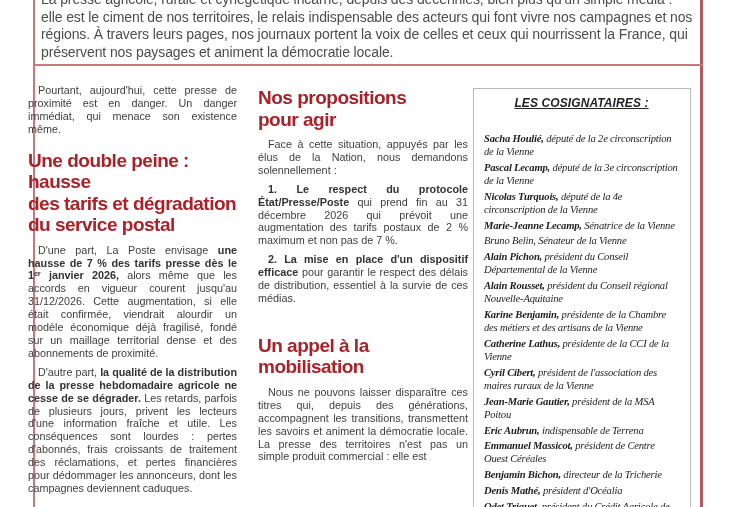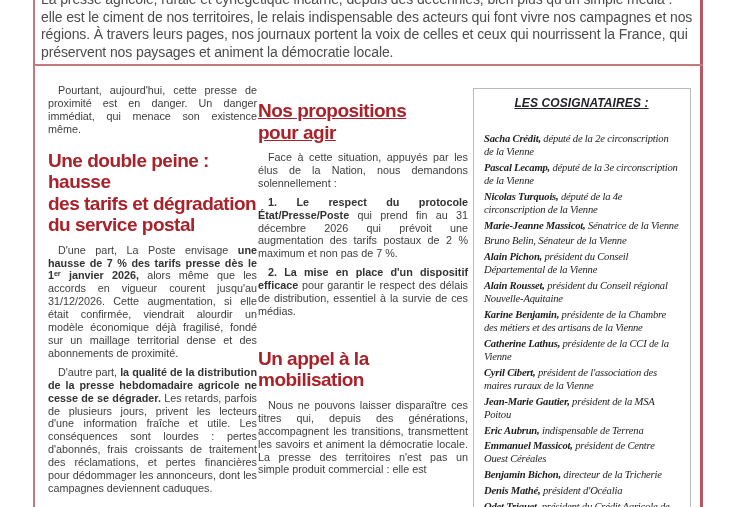--- a/index.html
+++ b/index.html
@@ -25,33 +25,33 @@
 
   
   .banner{position:absolute;top:0;left:41px;width:652px;height:63px;overflow:hidden;}
   .banner p{
     margin:-9px 0 0;font-size:14px;line-height:17.6px;letter-spacing:-0.1px;
     color:var(--banner-ink);text-align:left;
   }
 
   
   .col{position:absolute;top:84px;}
-  .col1{left:48px;width:209px;}
+  .col1{left:28px;width:209px;}
   .col2{left:258px;width:210px;}
 
   p.body{
     margin:0 0 6px;font-size:10.8px;line-height:12.9px;color:var(--body-ink);
     text-align:justify;text-indent:10px;
   }
   p.body .b{font-weight:bold;color:#333;}
   h2.red{
     margin:14px 0 8px;font-size:19px;line-height:21.5px;font-weight:bold;
     color:var(--red);letter-spacing:-0.5px;white-space:pre-line;
   }
-  .col2 h2.red.first{margin-top:16px;text-decoration:underline;}
+  .col2 h2.red.first{margin-top:3px;}
   .col2 h2.red.second{margin-top:30px;}
 
   
   .cosig{
     position:absolute;left:473px;top:88px;width:218px;height:440px;
     border:1px solid var(--box-border);padding:7px 11px 0 10px;background:#fff;
   }
   .cosig-title{
     text-align:center;font-style:italic;font-weight:bold;font-size:12px;
     color:#22232b;text-decoration:underline;margin:0 0 22px;letter-spacing:0.1px;
@@ -92,24 +92,24 @@
   <p class="body"><span class="b">1. Le respect du protocole État/Presse/Poste</span><span> qui prend fin au 31 décembre 2026 qui prévoit une augmentation des tarifs postaux de 2 % maximum et non pas de 7 %.</span></p>
   <p class="body"><span class="b">2. La mise en place d'un dispositif efficace</span><span> pour garantir le respect des délais de distribution, essentiel à la survie de ces médias.</span></p>
   <h2 class="red second">Un appel à la mobilisation</h2>
   <p class="body"><span>Nous ne pouvons laisser disparaître ces titres qui, depuis des générations, accompagnent les transitions, transmettent les savoirs et animent la démocratie locale. La presse des territoires n'est pas un simple produit commercial : elle est </span></p>
 
 </div>
 
 <div class="cosig">
   <p class="cosig-title">LES COSIGNATAIRES :</p>
   <div>
-      <div class="sig"><span class="name">Sacha Crédit,</span><span> député de la 2e circonscription de la Vienne</span></div>
+      <div class="sig"><span class="name">Sacha Houlié,</span><span> député de la 2e circonscription de la Vienne</span></div>
       <div class="sig"><span class="name">Pascal Lecamp,</span><span> député de la 3e circonscription de la Vienne</span></div>
       <div class="sig"><span class="name">Nicolas Turquois,</span><span> député de la 4e circonscription de la Vienne</span></div>
-      <div class="sig"><span class="name">Marie-Jeanne Massicot,</span><span> Sénatrice de la Vienne</span></div>
+      <div class="sig"><span class="name">Marie-Jeanne Lecamp,</span><span> Sénatrice de la Vienne</span></div>
       <div class="sig"><span class="name nb">Bruno Belin,</span><span> Sénateur de la Vienne</span></div>
       <div class="sig"><span class="name">Alain Pichon,</span><span> président du Conseil Départemental de la Vienne</span></div>
       <div class="sig"><span class="name">Alain Rousset,</span><span> président du Conseil régional Nouvelle-Aquitaine</span></div>
       <div class="sig"><span class="name">Karine Benjamin,</span><span> présidente de la Chambre des métiers et des artisans de la Vienne</span></div>
       <div class="sig"><span class="name">Catherine Lathus,</span><span> présidente de la CCI de la Vienne</span></div>
       <div class="sig"><span class="name">Cyril Cibert,</span><span> président de l'association des maires ruraux de la Vienne</span></div>
       <div class="sig"><span class="name">Jean-Marie Gautier,</span><span> président de la MSA Poitou</span></div>
       <div class="sig"><span class="name">Eric Aubrun,</span><span> indispensable de Terrena</span></div>
       <div class="sig"><span class="name">Emmanuel Massicot,</span><span> président de Centre Ouest Céréales</span></div>
       <div class="sig"><span class="name">Benjamin Bichon,</span><span> directeur de la Tricherie</span></div>

